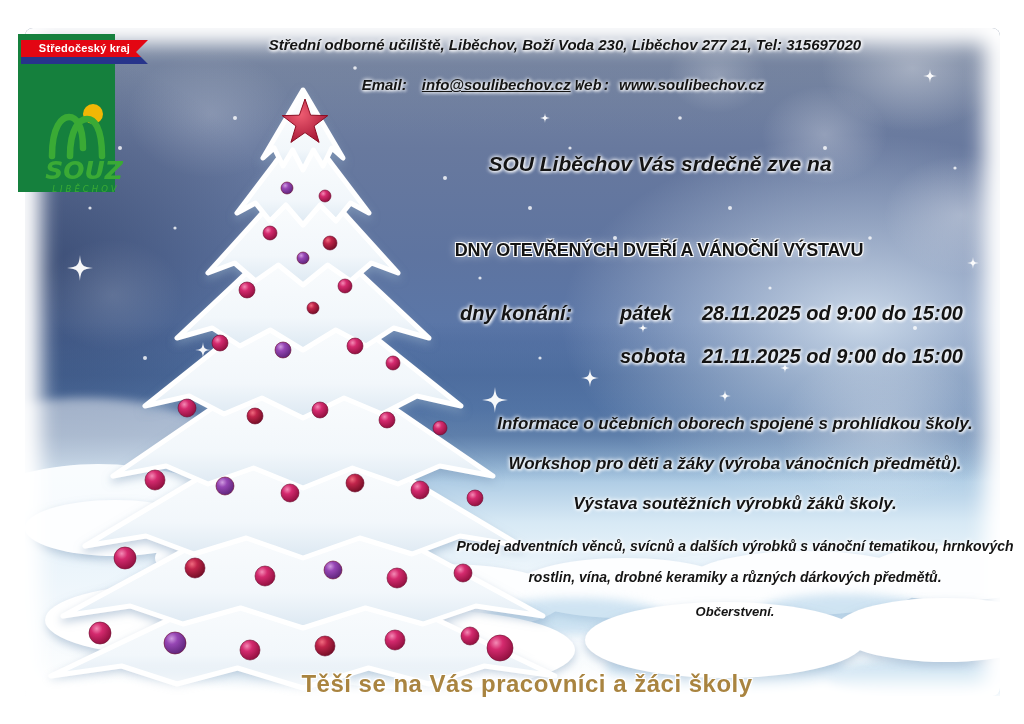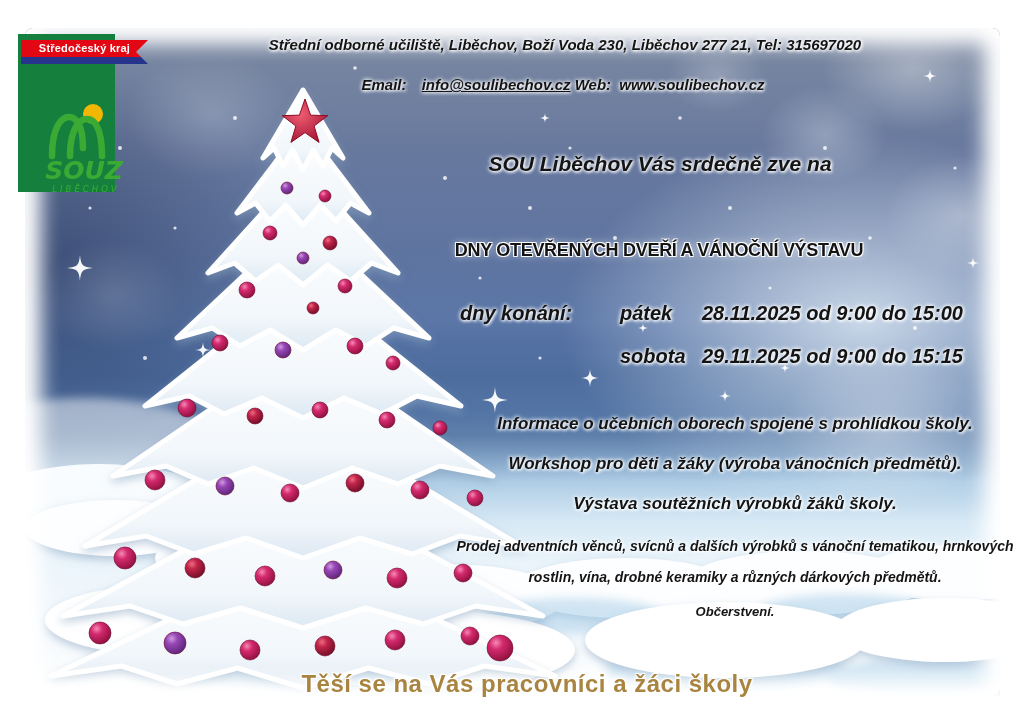--- a/index.html
+++ b/index.html
@@ -261,37 +261,37 @@
     </svg>
   </div>
   <div class="ribbon">
     <span>Středočeský kraj</span>
   </div>
 
   <div class="txt hdr1 halo">Střední odborné učiliště, Liběchov, Boží Voda 230, Liběchov 277 21, Tel: 315697020</div>
   <div class="txt hdr2 halo">
     <span style="margin-right: 11px;">Email:</span>
     <span class="email" style="">info@soulibechov.cz</span>
-    <span style="margin-right: 4px;">Web:</span>
+    <span style="margin-right: 4px; font-family: Liberation Mono, monospace;">Web:</span>
     <span style="margin-right: 4px;">www.soulibechov.cz</span>
   </div>
 
   <div class="txt invite halo">SOU Liběchov Vás srdečně zve na</div>
   <div class="txt title">DNY OTEVŘENÝCH DVEŘÍ A VÁNOČNÍ VÝSTAVU</div>
 
   <div class="txt dates halo">
     <div class="drow">
       <span class="dlabel">dny konání:</span>
       <span class="dname">pátek</span>
       <span class="ddetail">28.11.2025 od 9:00 do 15:00</span>
     </div>
     <div class="drow">
       <span class="dlabel"></span>
       <span class="dname">sobota</span>
-      <span class="ddetail">29.11.2025 od 9:00 do 15:15</span>
+      <span class="ddetail">21.11.2025 od 9:00 do 15:00</span>
     </div>
   </div>
 
   <div class="txt program halo">
     <div class="prog-line">Informace o učebních oborech spojené s prohlídkou školy.</div>
     <div class="prog-line">Workshop pro děti a žáky (výroba vánočních předmětů).</div>
     <div class="prog-line">Výstava soutěžních výrobků žáků školy.</div>
     <div class="prog-para">Prodej adventních věnců, svícnů a dalších výrobků s vánoční tematikou, hrnkových rostlin, vína, drobné keramiky a různých dárkových předmětů.</div>
     <div class="prog-last">Občerstvení.</div>
   </div>

